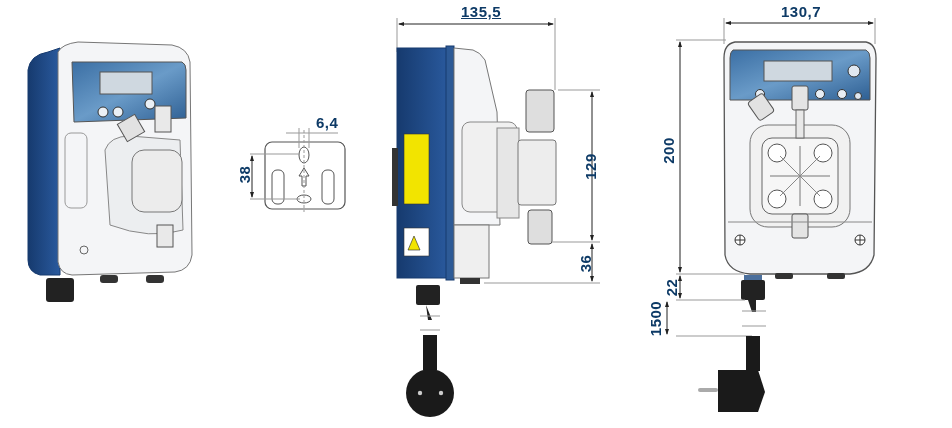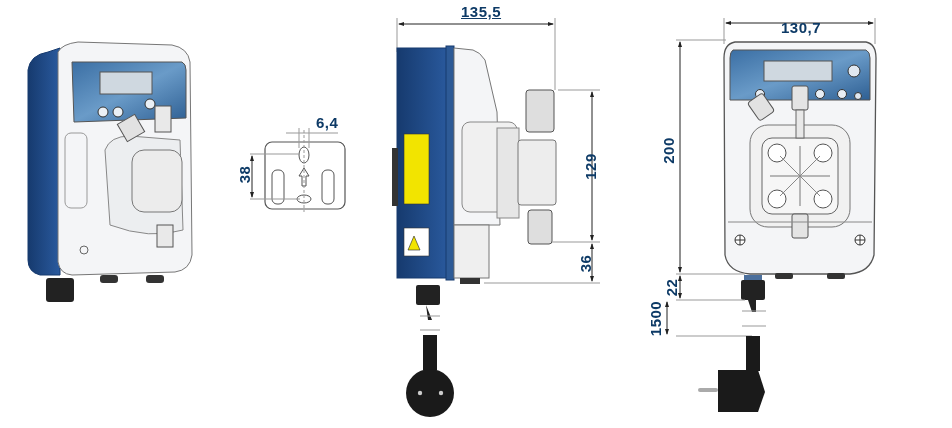--- a/index.html
+++ b/index.html
@@ -152,16 +152,16 @@
   </g>
 </svg>
 
 <div class="dim" style="left:316px;top:114px;">6,4</div>
 <div class="dim v" style="left:229px;top:166px;width:30px;text-align:center;">38</div>
 
 <div class="dim" style="left:461px;top:3px;text-decoration:underline;">135,5</div>
 <div class="dim v" style="left:570px;top:158px;width:40px;text-align:center;">129</div>
 <div class="dim v" style="left:570px;top:255px;width:30px;text-align:center;">36</div>
 
-<div class="dim" style="left:781px;top:19px;">130,7</div>
+<div class="dim" style="left:781px;top:3px;">130,7</div>
 <div class="dim v" style="left:648px;top:142px;width:40px;text-align:center;">200</div>
 <div class="dim v" style="left:656px;top:279px;width:30px;text-align:center;">22</div>
 <div class="dim v" style="left:632px;top:310px;width:46px;text-align:center;">1500</div>
 
 </body></html>

